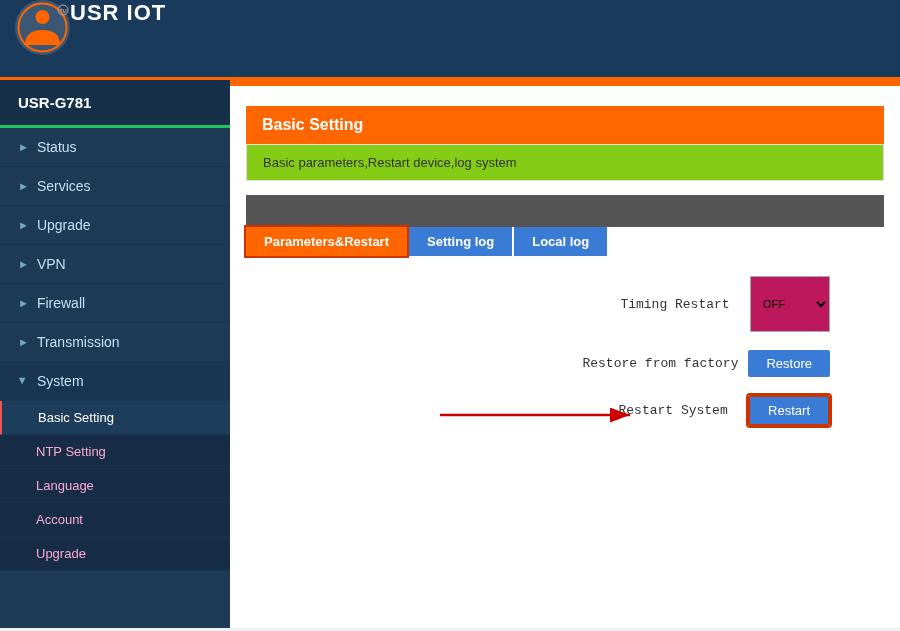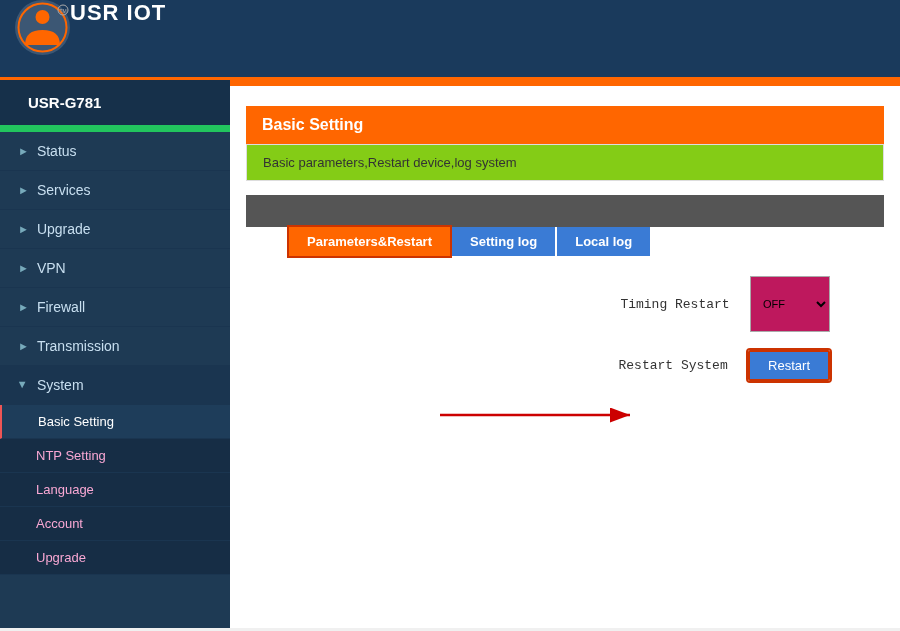--- a/index.html
+++ b/index.html
@@ -24,24 +24,24 @@
     .sidebar {
       width: 230px;
       background: #1e3a54;
       color: #cde;
       flex-shrink: 0;
       overflow-y: auto;
     }
     .sidebar-device-title {
       background: #16304a;
       color: #fff;
-      padding: 14px 28px;
+      padding: 14px 18px;
       font-size: 15px;
       font-weight: bold;
-      border-bottom: 7px solid #22c55e;
+      border-bottom: 3px solid #22c55e;
     }
     .sidebar-item {
       display: flex;
       align-items: center;
       padding: 11px 18px;
       cursor: pointer;
       border-bottom: 1px solid #1a3550;
       color: #c8dff0;
       font-size: 14px;
     }
@@ -114,21 +114,20 @@
       padding: 7px 18px;
       border: none;
       cursor: pointer;
       font-size: 13px;
       font-weight: bold;
     }
     .tab-btn.active {
       background: #f60;
       color: #fff;
       outline: 2px solid #cc3300;
-      margin-left: 43px;
     }
     .tab-btn.inactive {
       background: #3a7bd5;
       color: #fff;
     }
 
     
     .form-area { padding: 20px 30px; }
     .form-row {
       display: flex;
@@ -282,20 +281,24 @@
       <div class="form-area">
 
         <div class="form-row">
           <label class="form-label">Timing Restart</label>
           <select class="form-control-select">
             <option>OFF</option>
             <option>ON</option>
           </select>
         </div>
 
+        <div class="form-row">
+          <label class="form-label">Restore from factory</label>
+          <button class="btn-blue">Restore</button>
+        </div>
 
         <div class="form-row" style="position:relative;">
           <label class="form-label">Restart System</label>
           <button class="btn-restart">Restart</button>
         </div>
       </div>
 
       <div class="arrow-annotation">
         <svg width="220" height="40" viewBox="0 0 220 40">
           <defs>

